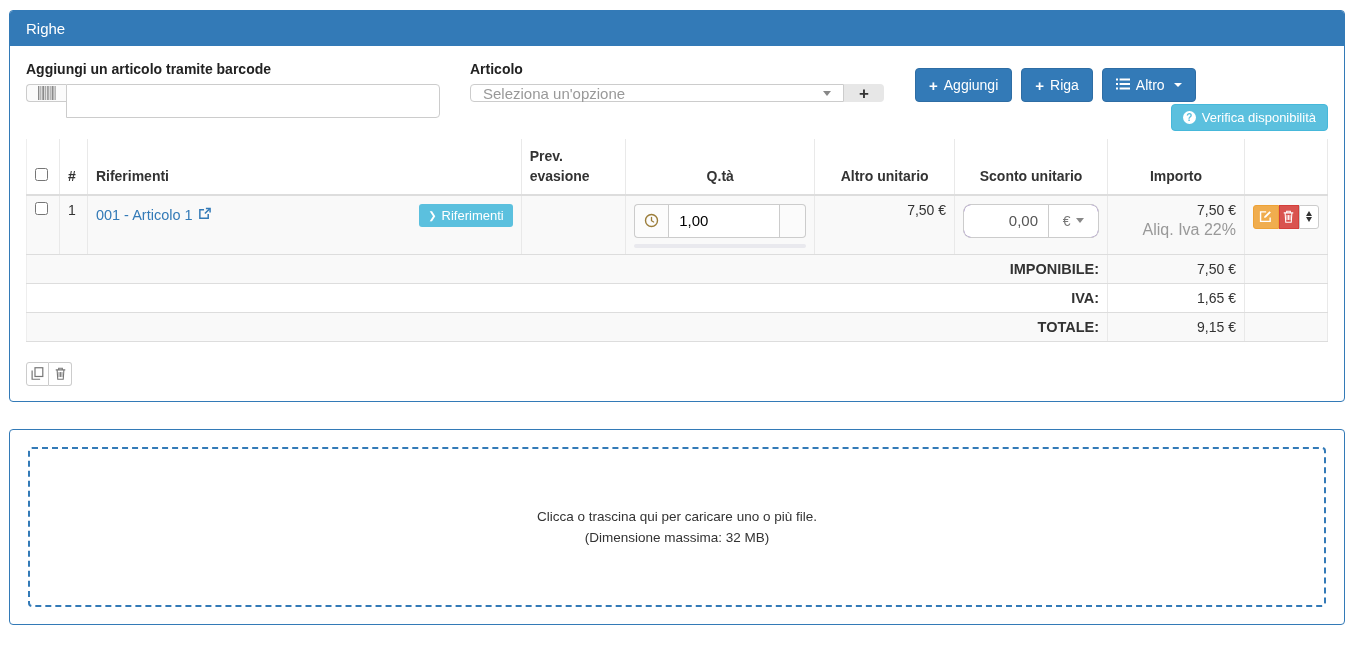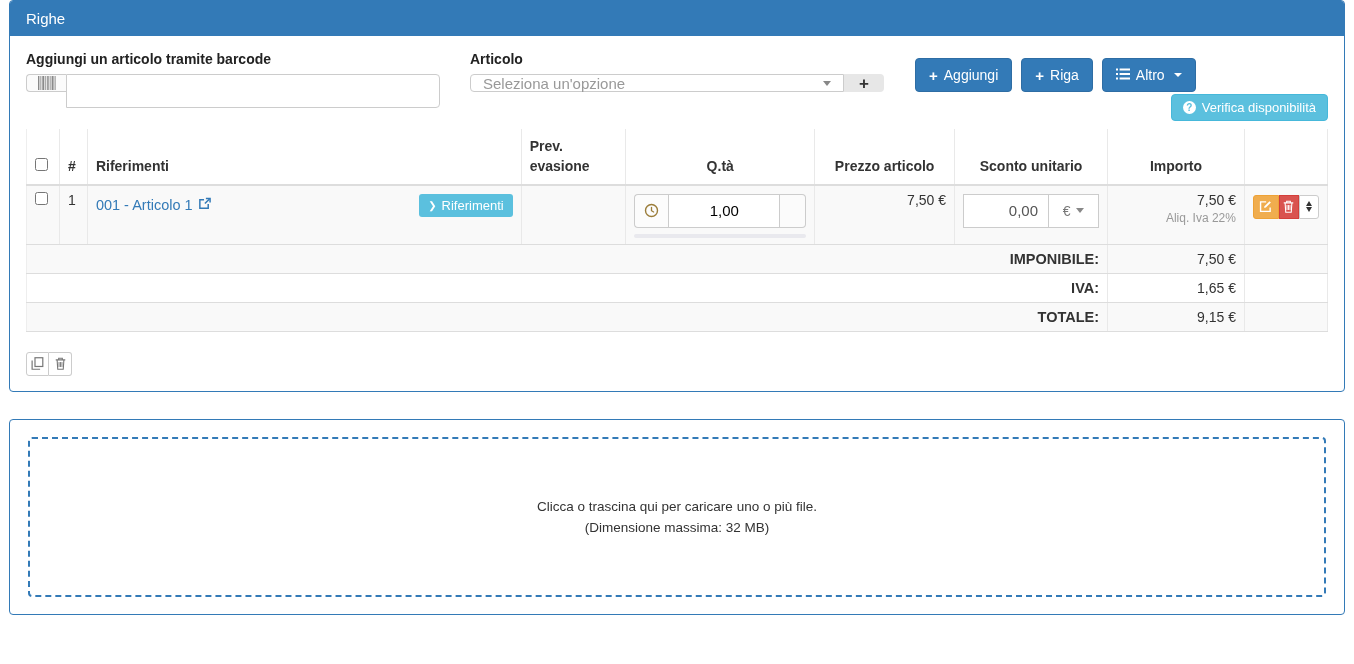--- a/index.html
+++ b/index.html
@@ -1,20 +1,20 @@
 <!DOCTYPE html>
 <html><head>
 <meta charset="utf-8">
 <style>
   * { box-sizing: border-box; margin: 0; padding: 0; }
   html,body { background:#fff; font-family:"Liberation Sans","DejaVu Sans",sans-serif; color:#333; }
   body { width:1354px; }
 
   .panel { border:1px solid #337ab7; border-radius:4px; margin:0 9px; background:#fff; }
-  .panel-righe { margin-bottom:27px; }
+  .panel-righe { margin-top:10px; margin-bottom:27px; }
   .panel-allegati { margin-bottom:8px; }
   .panel-heading { background:#337ab7; color:#fff; font-size:15px; padding:9px 16px; border-radius:3px 3px 0 0; }
   .panel-body { padding:15px 16px; }
 
   
   .form-row { display:flex; align-items:flex-end; }
   .form-col { width:414px; }
   .form-col + .form-col { margin-left:30px; }
   .form-label { display:block; font-weight:bold; font-size:14px; margin-bottom:7px; color:#222; }
   .input-group { display:flex; height:18px; }
@@ -56,33 +56,33 @@
   td.cell-num { text-align:left; padding-top:9px; }
   .desc-flex { display:flex; align-items:center; justify-content:space-between; padding-top:2px; }
   a.row-link { color:#337ab7; text-decoration:none; font-size:14.5px; display:inline-flex; align-items:center; gap:5px; }
   .badge-info { background:#5bc0de; color:#fff; font-size:13px; padding:4px 9px; border-radius:3px;
                 display:inline-flex; align-items:center; gap:5px; cursor:pointer; }
   .badge-info .chev { font-size:10px; }
 
   .qta-group { display:flex; height:34px; margin-top:2px; }
   .qta-addon { width:34px; display:flex; align-items:center; justify-content:center; background:#fcfcfc;
                border:1px solid #ccc; border-right:none; border-radius:4px 0 0 4px; color:#9b7d3a; }
-  .qta-input { width:112px; border:1px solid #ccc; text-align:center; font-size:15px; padding:4px 10px; outline:none; font-family:inherit; }
+  .qta-input { width:112px; border:1px solid #ccc; text-align:left; font-size:15px; padding:4px 10px; outline:none; font-family:inherit; }
   .qta-addon-r { width:26px; background:#fbfbfb; border:1px solid #ccc; border-left:none; border-radius:0 4px 4px 0; }
   .qta-progress { height:4px; background:#e9e9ee; border-radius:2px; margin-top:6px; }
 
   td.money { text-align:right; padding-top:10px; white-space:nowrap; }
   .sconto-wrap { display:flex; justify-content:center; margin-top:2px; }
-  .sconto-group { display:flex; height:34px; border:1px solid #ccc; border-radius:0; overflow:hidden; background:#4c1d95; }
+  .sconto-group { display:flex; height:34px; border:1px solid #ccc; border-radius:8px; overflow:hidden; background:#4c1d95; }
   .sconto-input { width:84px; border:none; text-align:right; font-size:15px; padding:0 10px; outline:none; font-family:inherit; color:#555; }
   .sconto-addon { width:50px; border-left:1px solid #ccc; display:flex; align-items:center; justify-content:center;
                   gap:6px; color:#777; font-size:14px; background:#fff; cursor:pointer; }
 
   td.importo { text-align:right; padding-top:10px; }
-  .aliq { font-size:12px; color:#999; margin-top:3px; }
+  .aliq { font-size:16px; color:#999; margin-top:3px; }
 
   .action-group { display:flex; margin-top:3px; justify-content:flex-start; }
   .abtn { height:24px; display:flex; align-items:center; justify-content:center; cursor:pointer; border:1px solid transparent; }
   .abtn-edit { width:26px; background:#f0ad4e; border-color:#eea236; border-radius:3px 0 0 3px; }
   .abtn-del { width:20px; background:#d9534f; border-color:#d43f3a; }
   .abtn-sort { width:20px; background:#fff; border-color:#ccc; border-radius:0 3px 3px 0; flex-direction:column; gap:1px; }
   .tri-up { width:0; height:0; border-left:3.5px solid transparent; border-right:3.5px solid transparent; border-bottom:5px solid #333; }
   .tri-down { width:0; height:0; border-left:3.5px solid transparent; border-right:3.5px solid transparent; border-top:5px solid #333; }
 
   td.sum-label { text-align:right; font-weight:bold; font-size:14.5px; padding:8px 10px; }
@@ -185,21 +185,21 @@
           <col style="width:138px">
           <col style="width:83px">
       </colgroup>
       <thead>
         <tr>
           <th><input type="checkbox" style=""></th>
           <th>#</th>
           <th>Riferimenti</th>
           <th>Prev. evasione</th>
           <th class="center">Q.tà</th>
-          <th class="center">Prezzo articolo</th>
+          <th class="center">Altro unitario</th>
           <th class="center">Sconto unitario</th>
           <th class="center">Importo</th>
           <th></th>
         </tr>
       </thead>
       <tbody>
         <tr class="item-row">
           <td><input type="checkbox" style=""></td>
           <td class="cell-num">1</td>
           <td>

